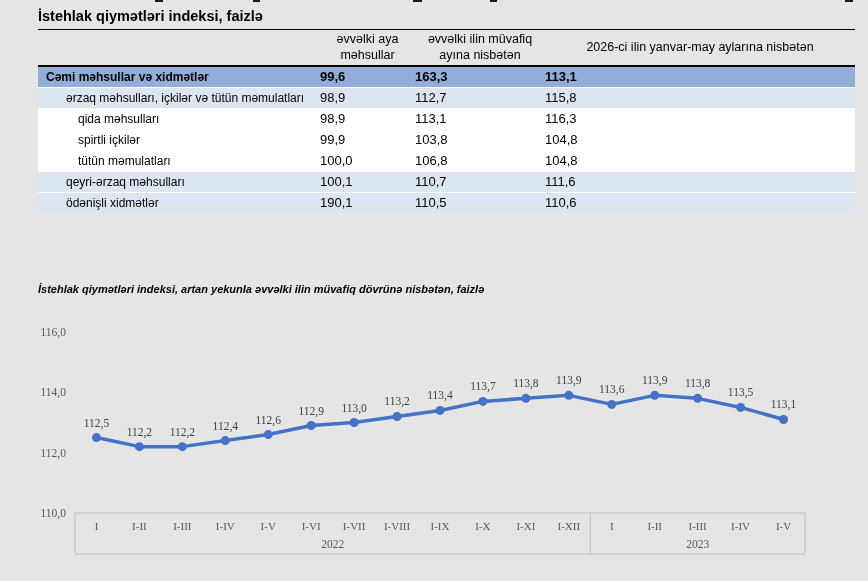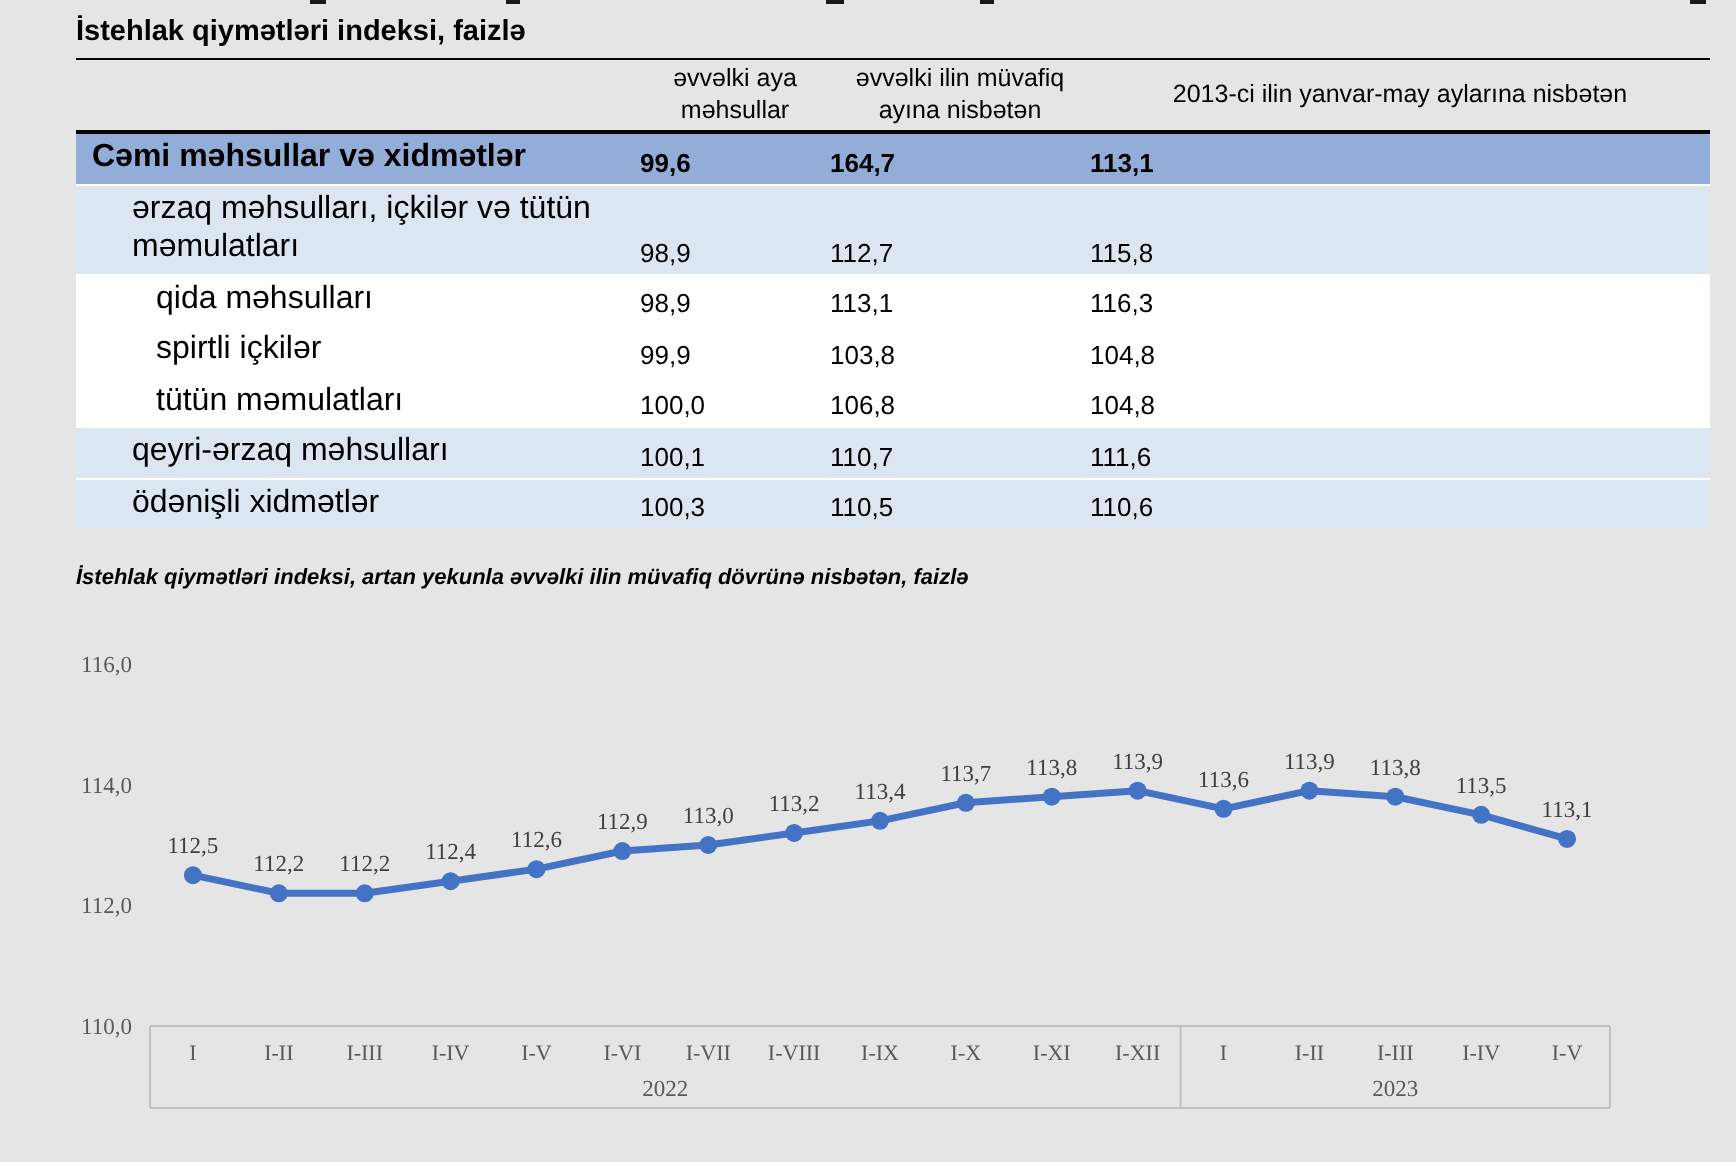--- a/index.html
+++ b/index.html
@@ -7,21 +7,21 @@
         font-family:"Liberation Sans",sans-serif;color:#000;}
   .frag{position:absolute;top:0;height:2px;background:#1a1a1a;}
   .doc{position:absolute;left:38px;top:8px;width:817px;}
   .table-title{font-size:14.5px;font-weight:bold;padding-bottom:5px;border-bottom:1.5px solid #000;}
   table.cpi{width:100%;border-collapse:collapse;table-layout:fixed;}
   table.cpi th{font-weight:normal;font-size:12.5px;line-height:1.25;vertical-align:middle;padding:2px 0;}
   .grp-hdr{font-size:13px;border-bottom:1px solid #000;}
   .col4-l1{font-size:13px;}
   .col4-l2 div{max-width:232px;margin:0 auto;}
   td.num{text-align:left;vertical-align:bottom;font-size:13px;padding:2px 0 3px 0;}
-  td.lbl{font-size:16px;line-height:1.22;padding:2px 0 3px 0;vertical-align:bottom;}
+  td.lbl{font-size:12px;line-height:1.22;padding:2px 0 3px 0;vertical-align:bottom;}
   tr.total{background:#92ADD8;border-top:2px solid #000;}
   tr.total td{font-weight:bold;}
   tr.total td.lbl{padding-left:8px;}
   tr.group{background:#DCE6F1;border-top:1px solid #fff;}
   tr.group td.lbl{padding-left:28px;}
   tr.sub{background:#fff;border-top:1px solid #fff;}
   tr.sub td.lbl{padding-left:40px;}
   .chart-title{position:absolute;left:38px;top:283px;width:820px;
                font-size:11px;font-weight:bold;font-style:italic;}
   svg.chart{position:absolute;left:30px;top:313px;}
@@ -47,29 +47,29 @@
           <col style="width:95px">
           <col style="width:130px">
           <col style="width:310px">
       </colgroup>
       <thead>
         <tr>
           <th></th>
           <th>əvvəlki aya məhsullar</th>
           <th>əvvəlki ilin müvafiq ayına nisbətən</th>
           <th class="col4-l2">
-            <div>2013-ci ilin yanvar-may aylarına nisbətən</div>
+            <div>2026-ci ilin yanvar-may aylarına nisbətən</div>
           </th>
         </tr>
       </thead>
       <tbody>
         <tr class="total">
           <td class="lbl">Cəmi məhsullar və xidmətlər</td>
           <td class="num">99,6</td>
-          <td class="num">164,7</td>
+          <td class="num">163,3</td>
           <td class="num">113,1</td>
         </tr>
         <tr class="group">
           <td class="lbl">ərzaq məhsulları, içkilər və tütün məmulatları</td>
           <td class="num">98,9</td>
           <td class="num">112,7</td>
           <td class="num">115,8</td>
         </tr>
         <tr class="sub">
           <td class="lbl">qida məhsulları</td>
@@ -90,21 +90,21 @@
           <td class="num">104,8</td>
         </tr>
         <tr class="group">
           <td class="lbl">qeyri-ərzaq məhsulları</td>
           <td class="num">100,1</td>
           <td class="num">110,7</td>
           <td class="num">111,6</td>
         </tr>
         <tr class="group">
           <td class="lbl">ödənişli xidmətlər</td>
-          <td class="num">100,3</td>
+          <td class="num">190,1</td>
           <td class="num">110,5</td>
           <td class="num">110,6</td>
         </tr>
       </tbody>
     </table>
   </div>
 
   <div class="chart-title">İstehlak qiymətləri indeksi, artan yekunla əvvəlki ilin müvafiq dövrünə nisbətən, faizlə</div>
 
   <svg class="chart" id="chart" width="830" height="262" viewBox="0 0 830 262">

